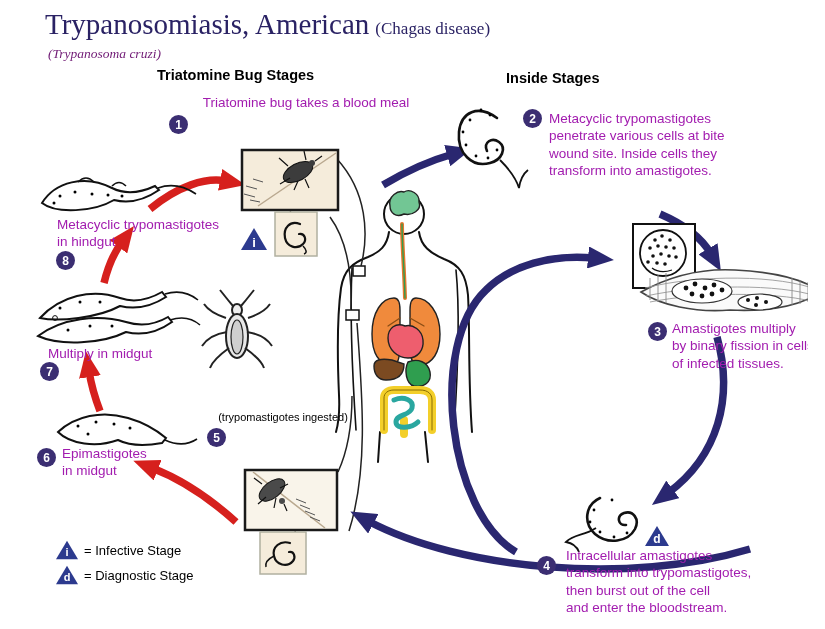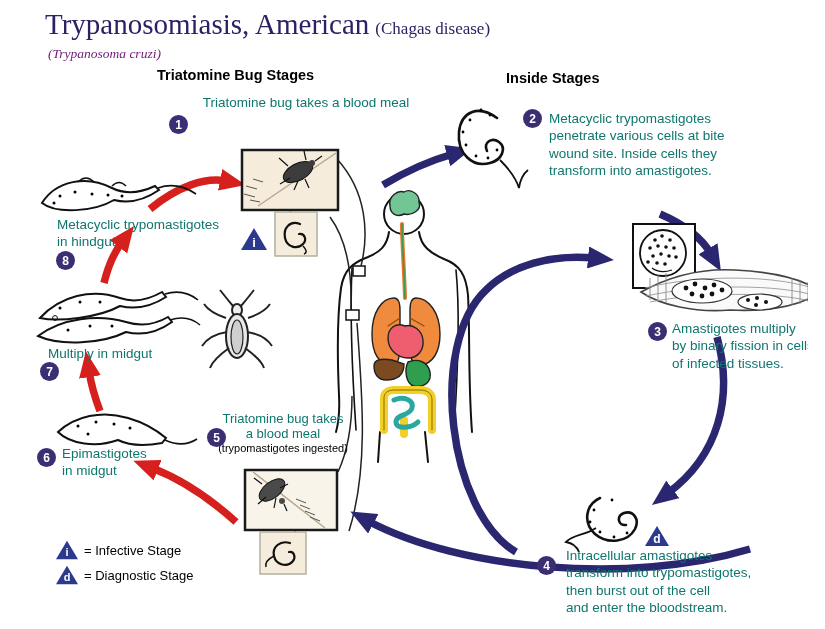--- a/index.html
+++ b/index.html
@@ -1,20 +1,20 @@
 <!DOCTYPE html>
 <html><head>
 <meta charset="utf-8">
 <style>
   html,body{margin:0;padding:0;background:#fff;}
   #canvas{position:relative;width:808px;height:629px;background:#fff;overflow:hidden;
           font-family:"Liberation Sans",sans-serif;color:#000;}
   .abs{position:absolute;}
   svg{display:block;}
-  .txt{font-size:13.5px;line-height:1.28;color:#0f766e;}
+  .txt{font-size:13.5px;line-height:1.28;color:#a21caf;}
   .pre{white-space:pre-line;}
   .ctr{text-align:center;}
   .sub{font-size:11px;line-height:1.2;}
   .num{position:absolute;width:19px;height:19px;border-radius:50%;background:#3b2e72;color:#fff;
        font-weight:bold;font-size:12px;display:flex;align-items:center;justify-content:center;z-index:5;}
   .hdr{font-size:14.5px;font-weight:bold;}
   .title-main{font-family:"Liberation Serif",serif;font-size:29px;color:#2a2264;}
   .title-qual{font-family:"Liberation Serif",serif;font-size:17px;color:#2a2264;margin-left:6px;}
   .title-org{font-family:"Liberation Serif",serif;font-style:italic;font-size:13.5px;color:#701a75;}
   .legend-row{display:flex;align-items:center;gap:5px;font-size:13px;}
@@ -265,22 +265,20 @@
 by binary fission in cells
 of infected tissues.</div>
 
   <div class="num" style="left:537px;top:556px">4</div>
   <div class="abs textlayer txt pre" style="left:566px;top:547px;width:230px">Intracellular amastigotes
 transform into trypomastigotes,
 then burst out of the cell
 and enter the bloodstream.</div>
 
   <div class="abs textlayer ctr" style="left:196px;top:411px;width:174px">
-    <div class="txt pre" style="font-size:13px;line-height:1.18">Triatomine bug takes
-a blood meal</div>
     <div class="sub">(trypomastigotes ingested)</div>
   </div>
   <div class="num" style="left:207px;top:428px">5</div>
 
   <div class="num" style="left:37px;top:448px">6</div>
   <div class="abs textlayer txt pre" style="left:62px;top:445px">Epimastigotes
 in midgut</div>
 
   <div class="num" style="left:40px;top:362px">7</div>
   <div class="abs textlayer txt" style="left:48px;top:345px">Multiply in midgut</div>

